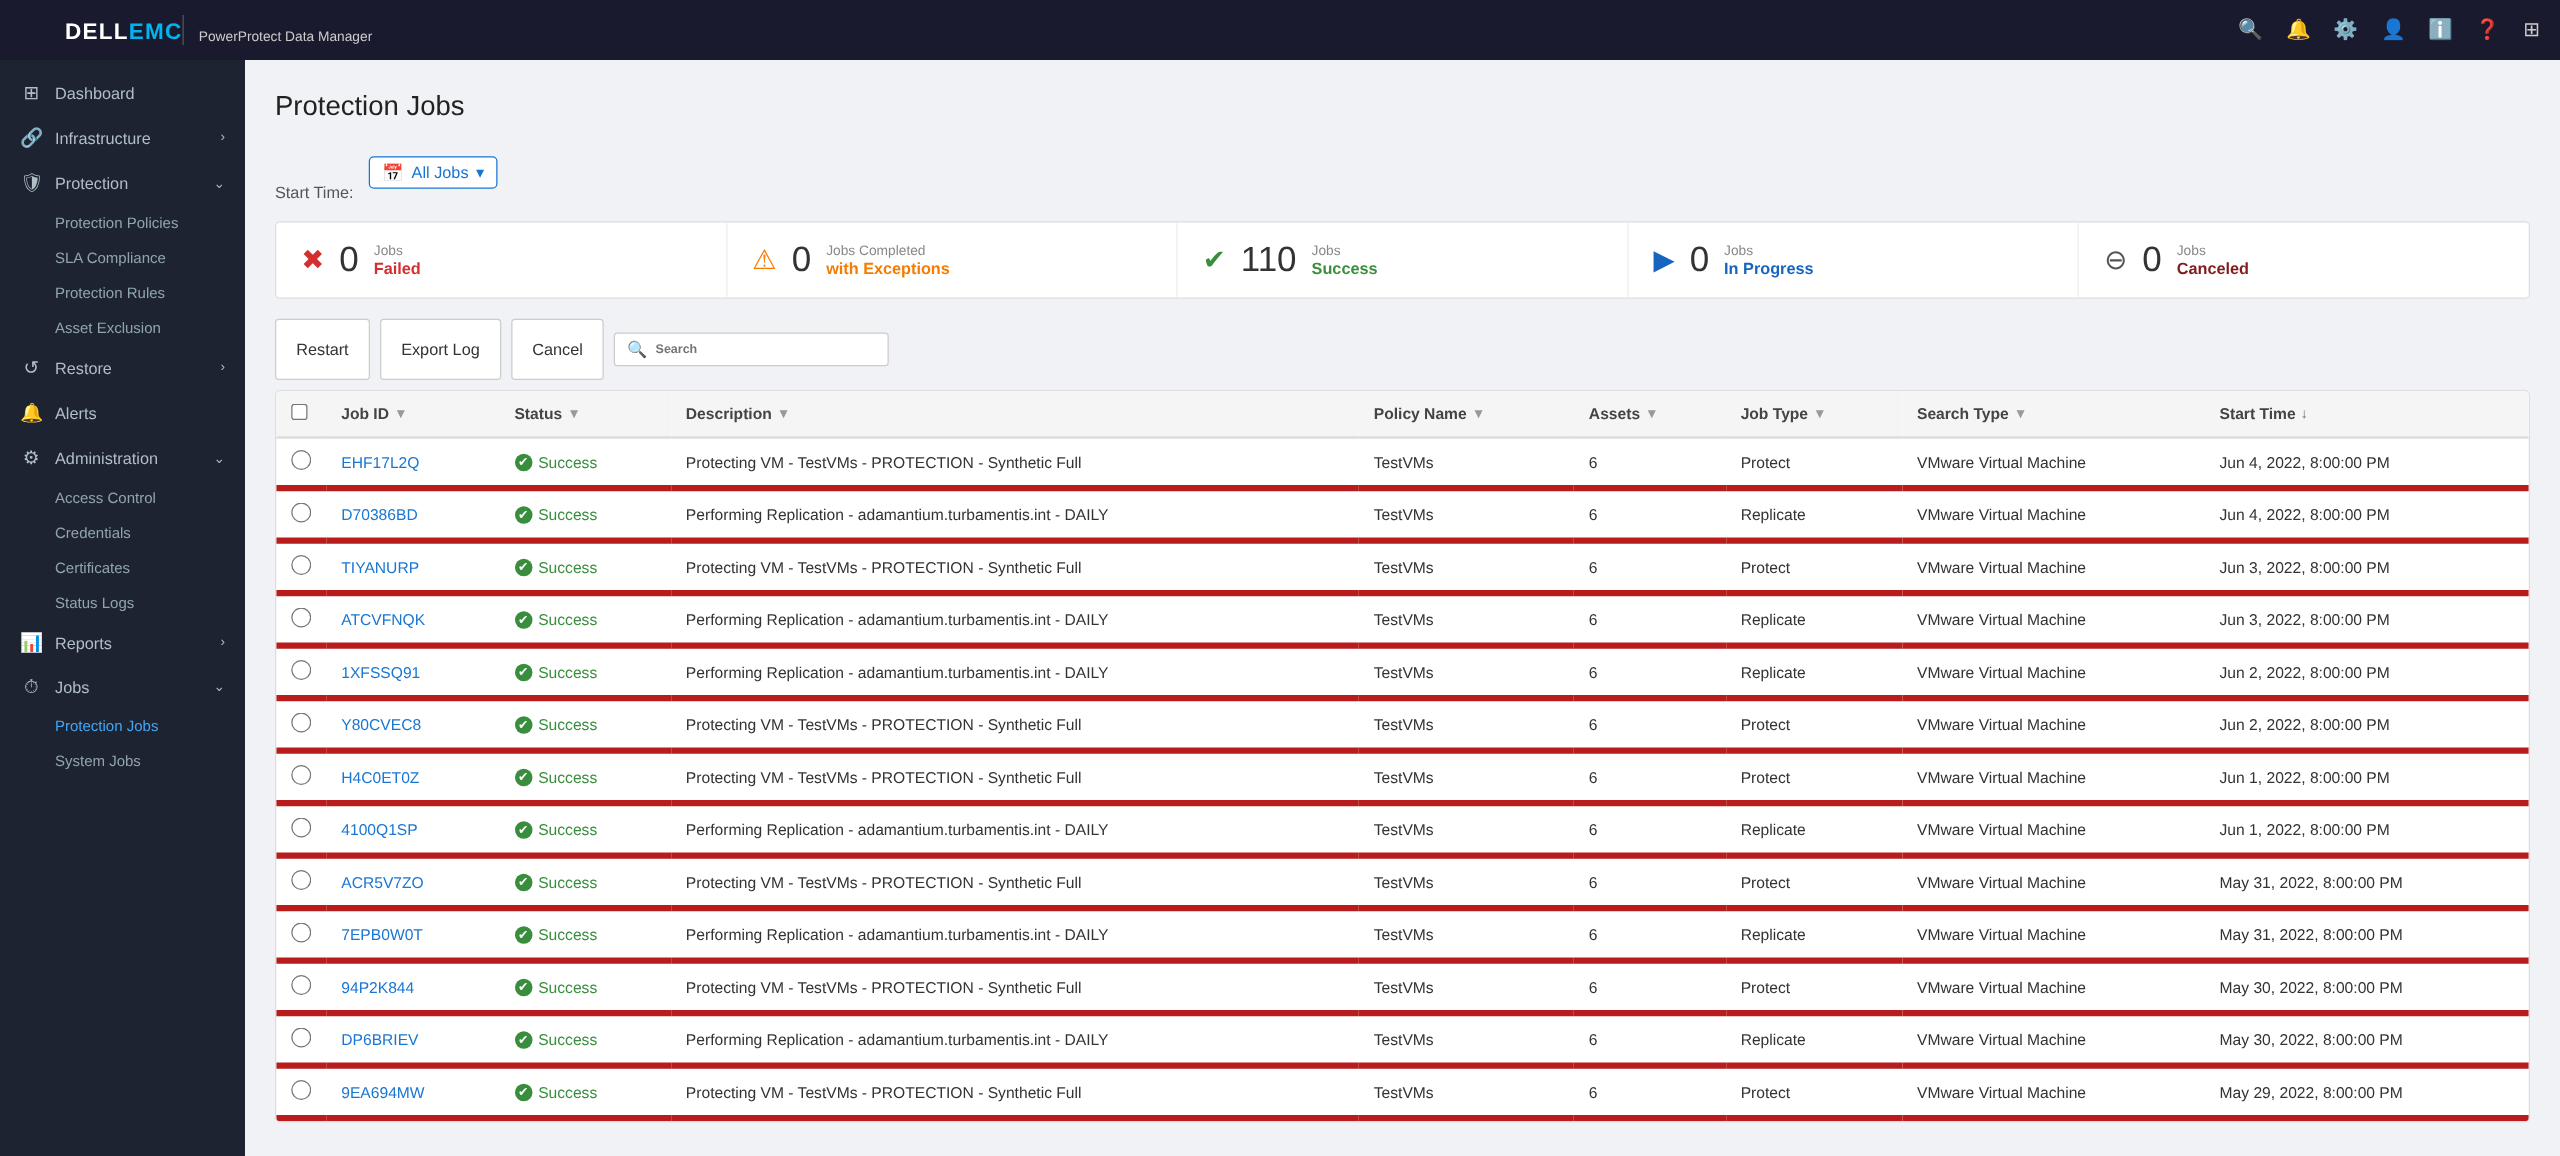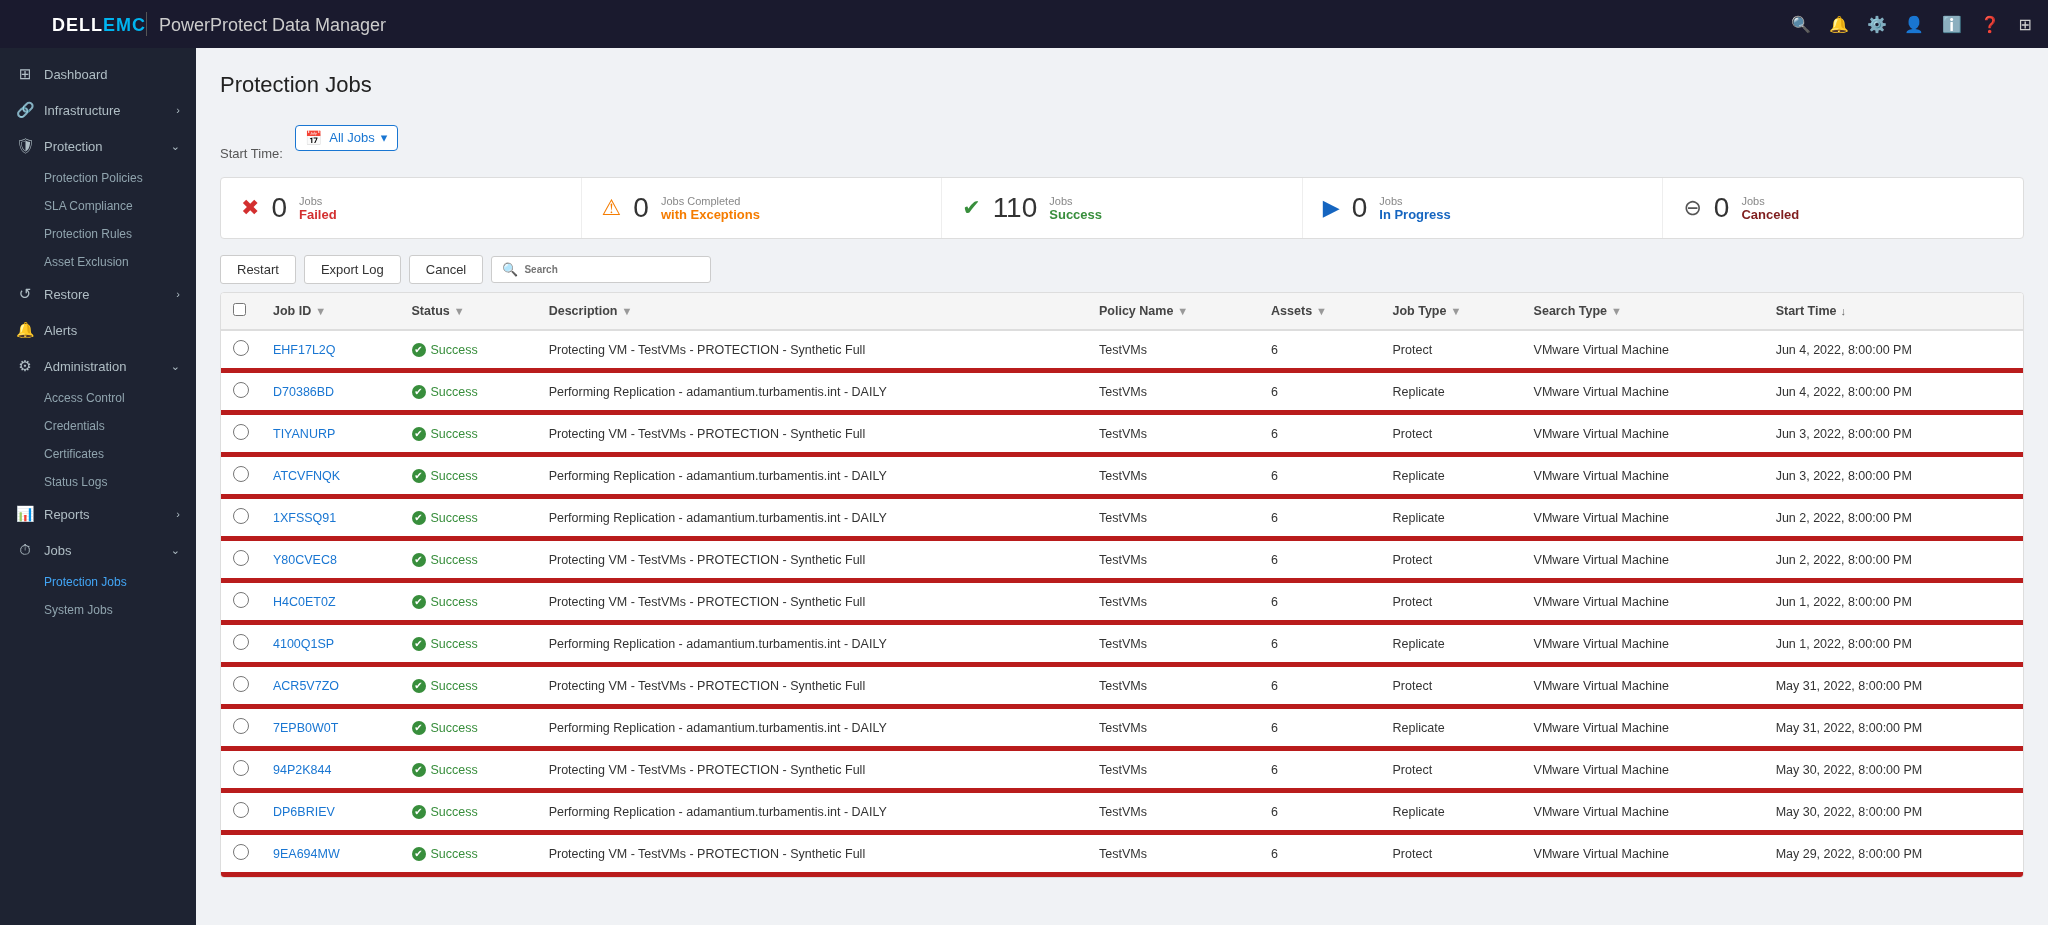--- a/index.html
+++ b/index.html
@@ -24,21 +24,21 @@
     }
     .topnav-logo {
       font-size: 18px;
       font-weight: bold;
       letter-spacing: 1px;
       color: white;
     }
     .topnav-logo span.dell { color: white; }
     .topnav-logo span.emc { color: #00b4ef; }
     .topnav-divider { width: 1px; height: 24px; background: #555; }
-    .topnav-appname { color: #ccc; font-size: 18px; margin-left: 12px; }
+    .topnav-appname { color: #ccc; font-size: 11px; margin-left: 12px; }
     .topnav-icons { margin-left: auto; display: flex; align-items: center; gap: 18px; }
     .topnav-icons span { color: #ccc; font-size: 16px; cursor: pointer; }
 
     
     .main-layout { display: flex; flex: 1; overflow: hidden; }
 
     
     .sidebar {
       width: 196px;
       background: #1e2332;
@@ -143,21 +143,21 @@
     .s-canceled { color: #7f1d1d; }
 
     
     .table-toolbar {
       display: flex;
       align-items: center;
       gap: 8px;
       margin-bottom: 8px;
     }
     .btn-toolbar {
-      padding: 6px 16px;
+      padding: 16px 16px;
       border: 1px solid #ccc;
       background: white;
       border-radius: 3px;
       cursor: pointer;
       font-size: 13px;
       color: #333;
     }
     .search-box {
       display: flex;
       align-items: center;

